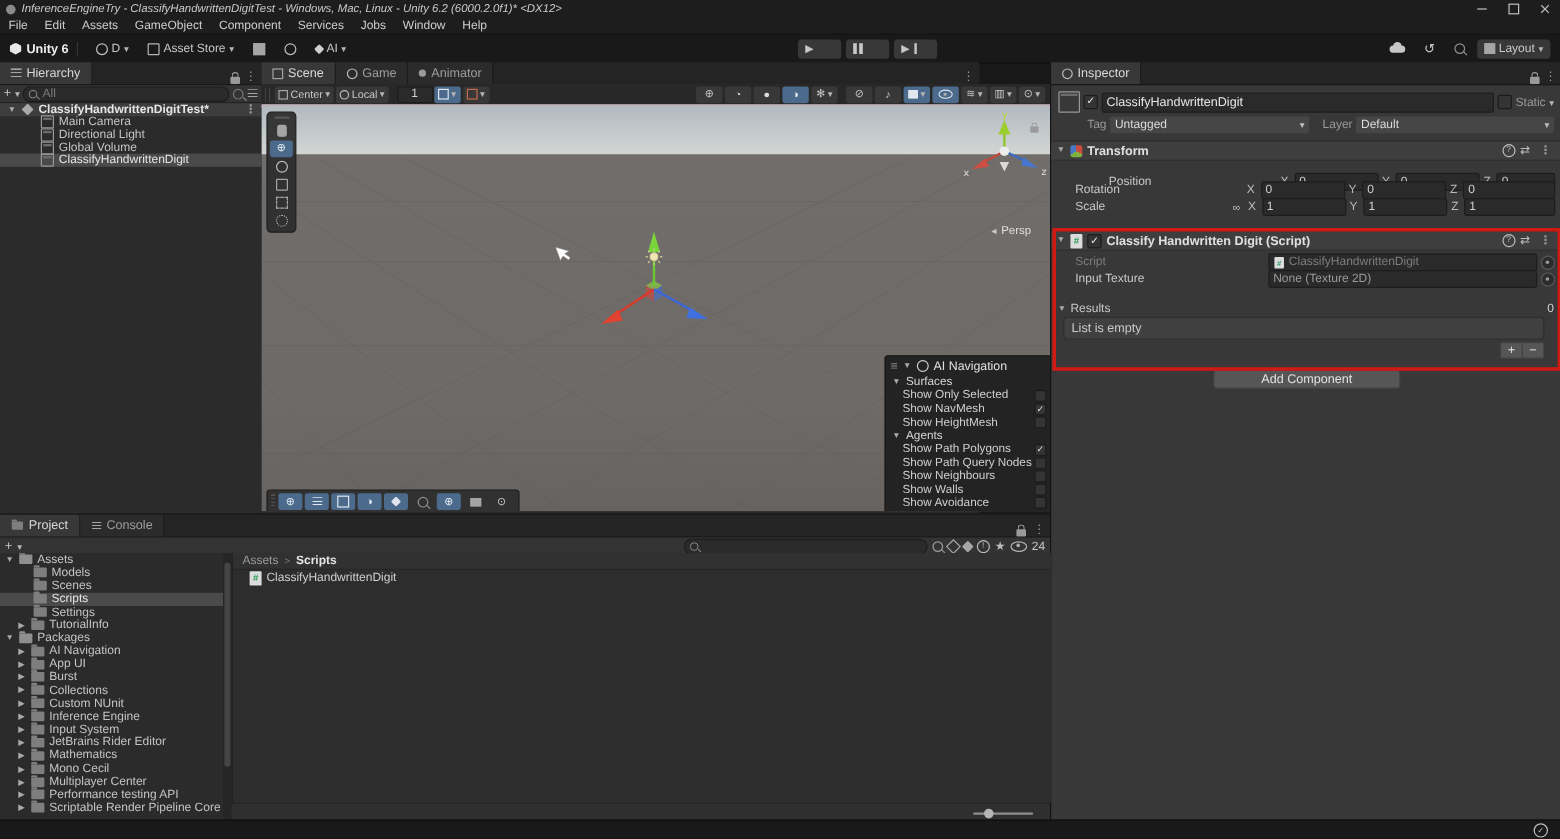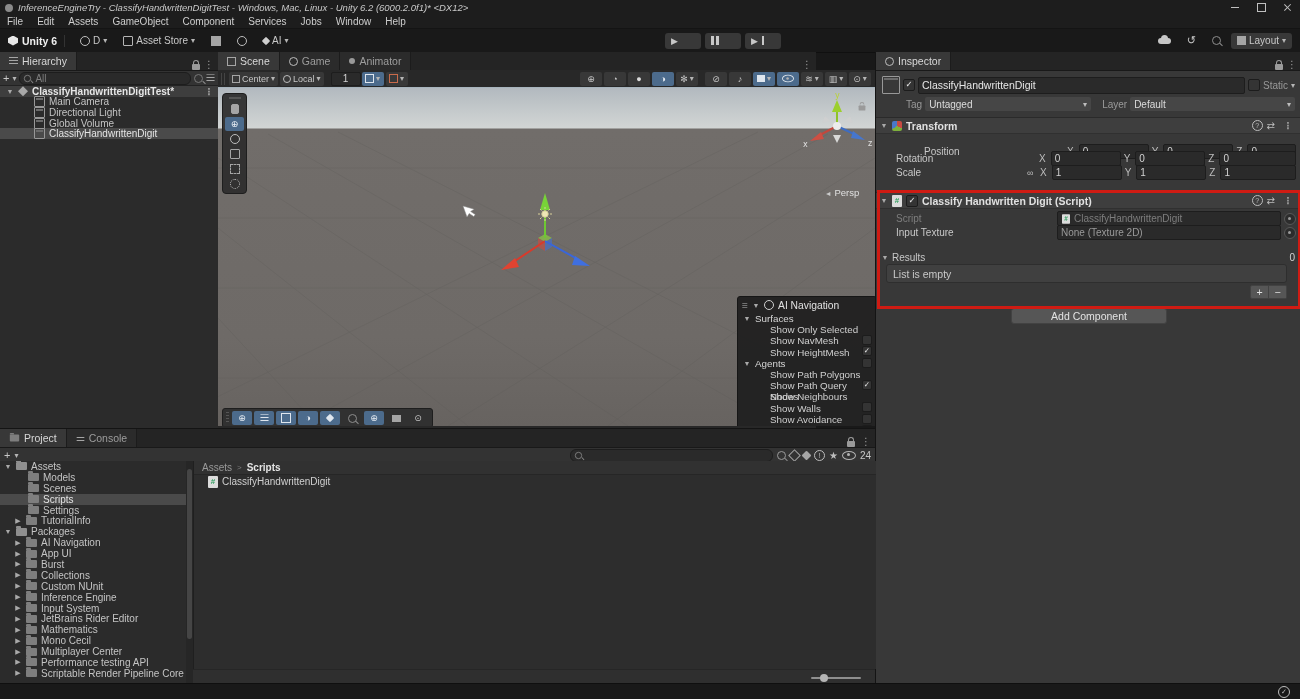--- a/index.html
+++ b/index.html
@@ -79,21 +79,21 @@
   #ltools{position:absolute;left:4px;top:40px;width:23px;background:#2e2e2ef0;border:1px solid #1e1e1e;border-radius:4px;display:flex;flex-direction:column;align-items:center;padding:2px 0;}
   #ltools .cell{width:19px;height:14px;border-radius:2px;display:flex;align-items:center;justify-content:center;margin:0.5px 0;color:#cfcfcf;font-size:10px;}
   #ltools .cell.on{background:#4c6b8c;}
   #btool{position:absolute;left:4px;top:355px;height:18px;background:#2e2e2ef0;border:1px solid #1e1e1e;border-radius:3px;display:flex;align-items:center;padding:0 3px;}
   #btool .cell{width:20px;height:14px;border-radius:2px;display:flex;align-items:center;justify-content:center;margin:0 1px;}
   #btool .cell.on{background:#4c6b8c;}
   
   #navov{position:absolute;left:519px;top:208px;width:138px;height:162px;background:#202020f2;border:1px solid #161616;border-radius:3px;font-size:9.8px;color:#cfcfcf;overflow:hidden;}
   #navov .hd{display:flex;align-items:center;height:16px;gap:4px;padding:0 4px;font-size:10.3px;color:#e0e0e0;}
   .nv-sec{display:flex;align-items:center;height:11.2px;gap:4px;padding-left:5px;color:#d6d6d6;}
-  .nv-it{display:flex;align-items:flex-start;height:11.2px;padding-left:32px;padding-right:4px;flex-direction:column;}
+  .nv-it{display:flex;align-items:center;height:11.2px;padding-left:14px;padding-right:4px;}
   .nv-it .cb{width:8px;height:8px;margin-left:auto;font-size:7.5px;line-height:7px;}
   .fold{font-size:7px;color:#a9a9a9;width:8px;text-align:center;flex:none;}
   #persp{position:absolute;left:592px;top:99px;width:64px;text-align:center;font-size:9.5px;color:#e0e0e0;}
   
   #insp{left:875px;top:52px;width:425px;height:631px;background:#383838;border-left:1px solid #141414;}
   .irow{display:flex;align-items:center;gap:3px;font-size:10px;color:#c8c8c8;}
   .comp-hd{display:flex;align-items:center;height:15px;background:#3e3e3e;border-top:1px solid #2a2a2a;border-bottom:1px solid #303030;gap:4px;padding:0 4px;font-size:10.5px;color:#e0e0e0;font-weight:bold;}
   .axlbl{color:#bdbdbd;font-size:10px;margin-right:2px;}
   #redbox{position:absolute;left:1px;top:119px;width:418px;height:113px;border:3px solid #cf1b13;pointer-events:none;z-index:5;}
   

